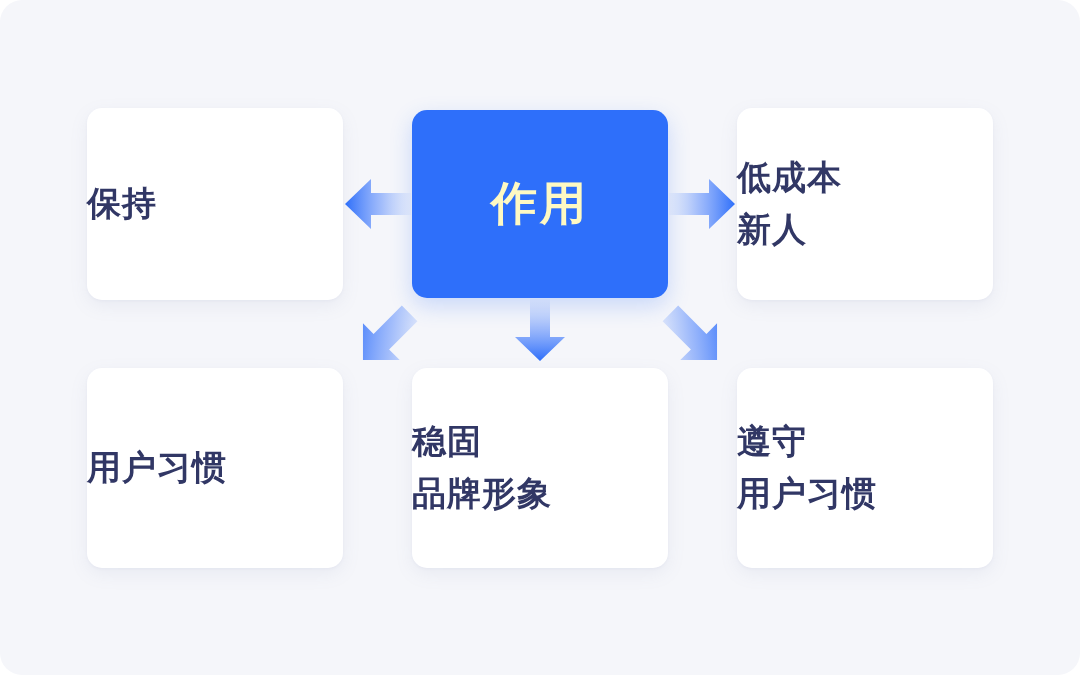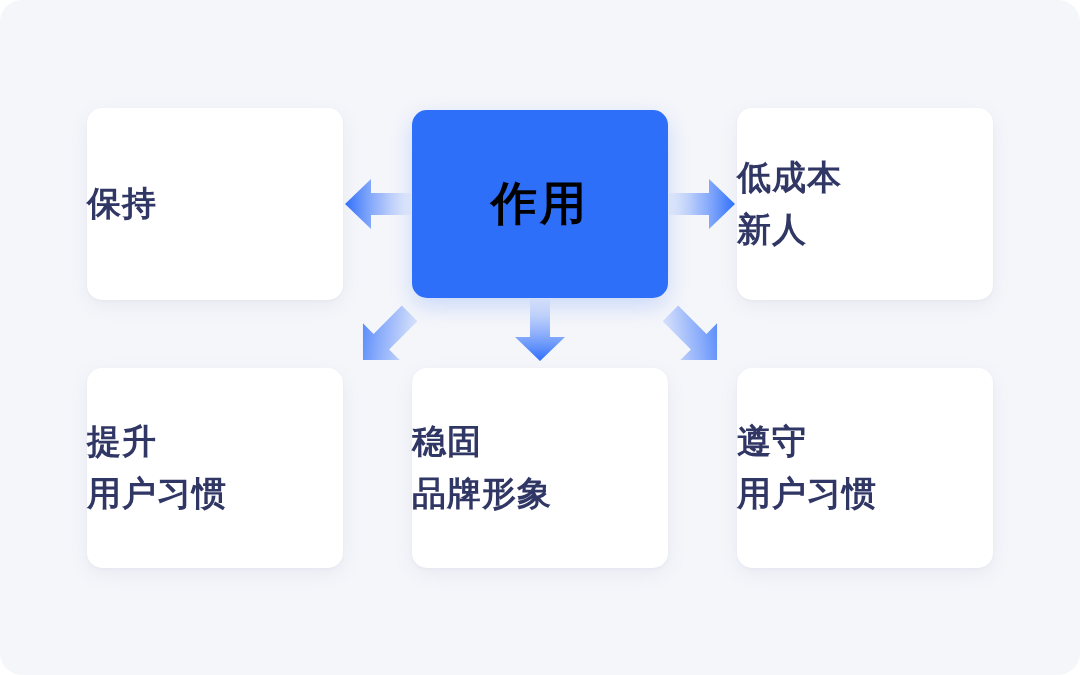--- a/index.html
+++ b/index.html
@@ -62,21 +62,21 @@
     width: 256px;
     height: 188px;
     background: #2e6ffa;
     border-radius: 15px;
     display: flex;
     align-items: center;
     justify-content: center;
     box-shadow: 0 8px 22px rgba(46, 111, 250, 0.22);
   }
   #center-box .line {
-    color: #000000;
+    color: #fef9c3;
     font-size: 46px;
     font-weight: 700;
     letter-spacing: 3px;
     line-height: 1.2;
     white-space: nowrap;
   }
 
   
   .arrow {
     position: absolute;
@@ -96,21 +96,20 @@
   <div id="center-box">
     <div class="line">作用</div>
   </div>
 
   <div class="card col-r row-t">
     <div class="line">低成本</div>
     <div class="line">新人</div>
   </div>
 
   <div class="card col-l row-b">
-    <div class="line">提升</div>
     <div class="line">用户习惯</div>
   </div>
 
   <div class="card col-r row-b">
     <div class="line">遵守</div>
     <div class="line">用户习惯</div>
   </div>
 
   <div class="card col-c row-b">
     <div class="line">稳固</div>

